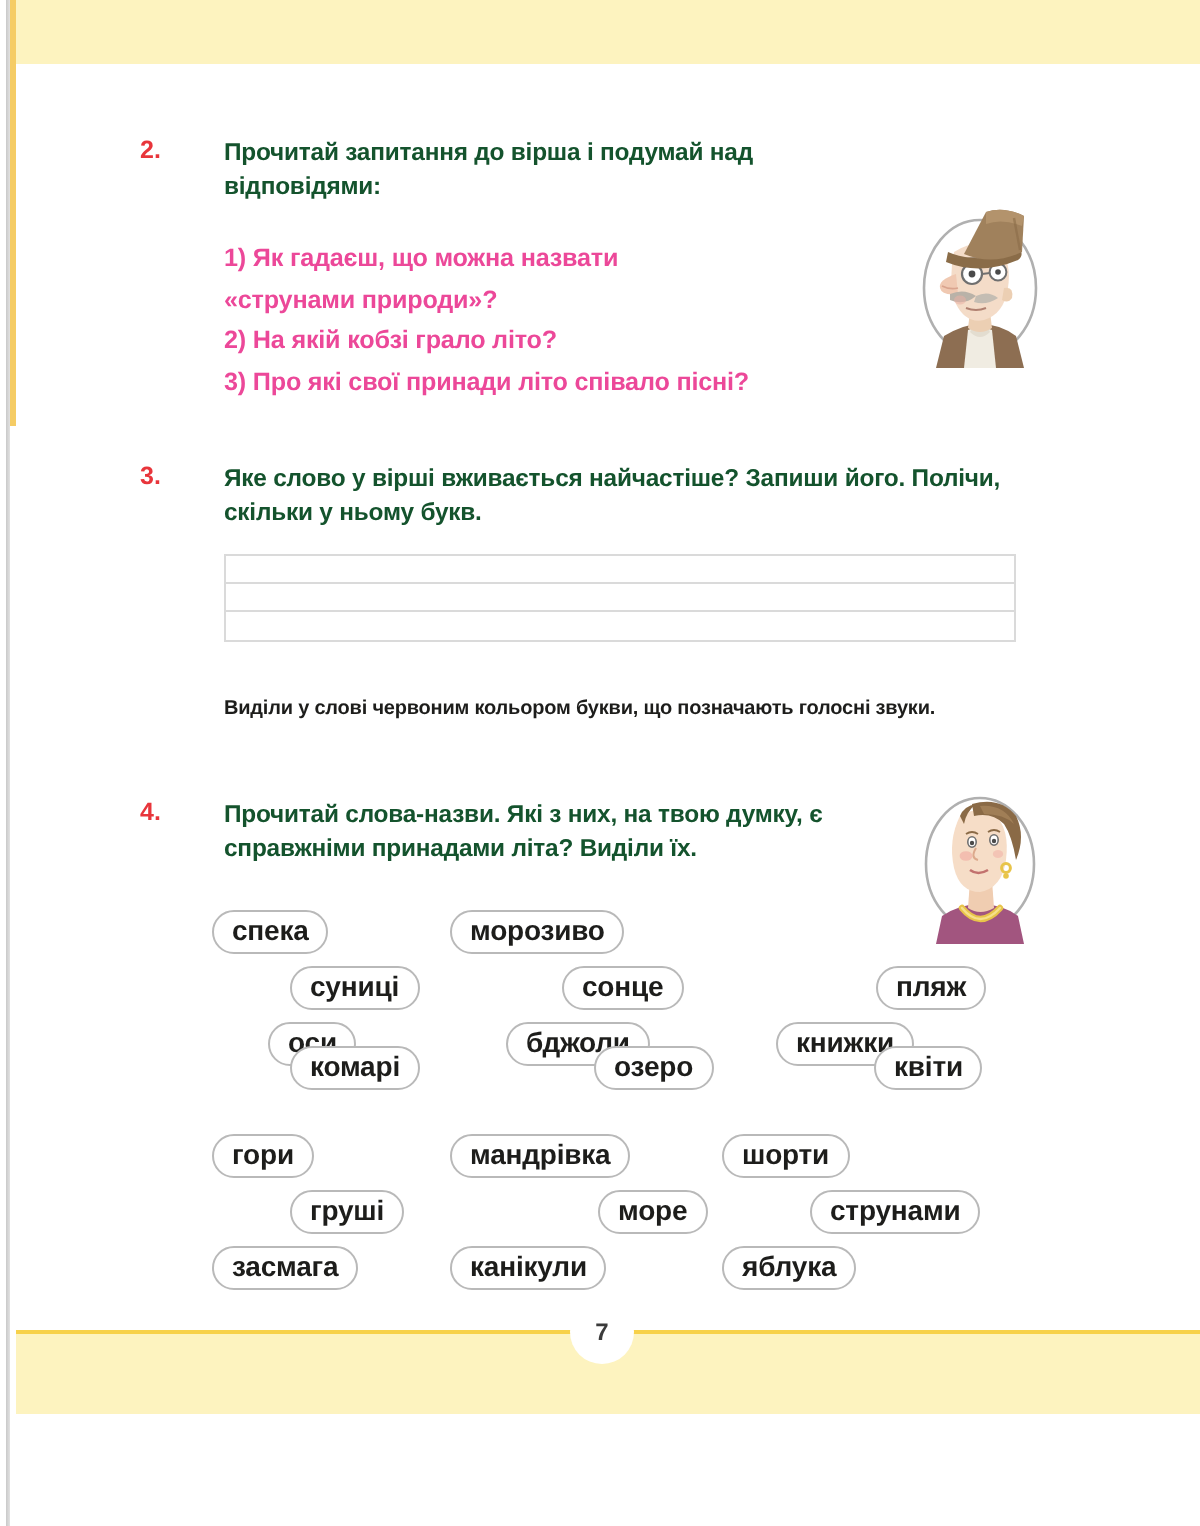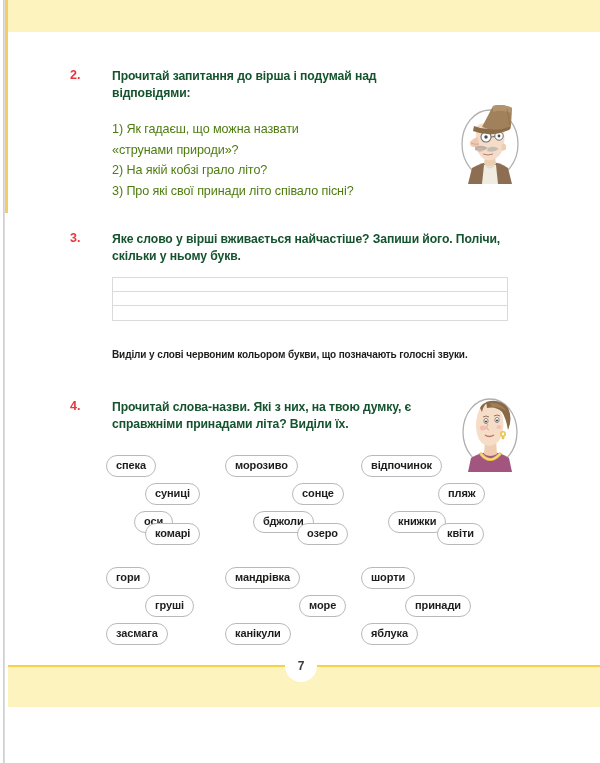--- a/index.html
+++ b/index.html
@@ -96,23 +96,23 @@
     font-weight: bold;
     line-height: 17px;
     letter-spacing: -0.1px;
   }
   .q-list {
     margin: 0;
     padding: 0;
     list-style: none;
   }
   .q-list li {
-    color: #4d7c0f;
+    color: #ec4899;
     font-size: 12.6px;
-    font-weight: normal;
+    font-weight: bold;
     line-height: 20.5px;
     letter-spacing: -0.1px;
     white-space: pre-line;
   }
   .q-list li.wrap2 {
     line-height: 20.5px;
   }
 
   
   .ruled {
@@ -160,21 +160,21 @@
   }
   .chip {
     position: absolute;
     top: 0;
     display: inline-block;
     border: 1.4px solid #b9b9b9;
     border-radius: 11px;
     padding: 2px 9px 3px 9px;
     background: #ffffff;
     color: #1d1d1b;
-    font-size: 11px;
+    font-size: 14px;
     font-weight: bold;
     line-height: 15px;
     letter-spacing: -0.1px;
     white-space: nowrap;
   }
 
   
   .avatar {
     position: absolute;
     width: 76px;
@@ -325,46 +325,45 @@
 
         <circle cx="51" cy="42" r="2.2" fill="none" stroke="#e8c44a" stroke-width="1.5"></circle>
         <circle cx="51" cy="46" r="1.4" fill="#e8c44a"></circle>
       </svg>
     </div>
 
     <div class="words">
       <div class="chip-row" style="top:0px;">
         <span class="chip" style="left:106px;">спека</span>
         <span class="chip" style="left:225px;">морозиво</span>
-        <span class="chip" style="left:361px;">відпочинок</span>
       </div>
       <div class="chip-row" style="top:28px;">
         <span class="chip" style="left:145px;">суниці</span>
-        <span class="chip" style="left:292px;text-align:right;">сонце</span>
+        <span class="chip" style="left:281px;text-align:right;">сонце</span>
         <span class="chip" style="left:438px;">пляж</span>
       </div>
       <div class="chip-row" style="top:56px;margin-left:28px;">
         <span class="chip" style="left:106px;">оси</span>
         <span class="chip" style="left:225px;">бджоли</span>
         <span class="chip" style="left:360px;">книжки</span>
       </div>
       <div class="chip-row" style="top:68px;">
         <span class="chip" style="left:145px;">комарі</span>
         <span class="chip" style="left:297px;">озеро</span>
         <span class="chip" style="left:437px;">квіти</span>
       </div>
       <div class="chip-row" style="top:112px;">
         <span class="chip" style="left:106px;">гори</span>
         <span class="chip" style="left:225px;">мандрівка</span>
         <span class="chip" style="left:361px;text-align:right;">шорти</span>
       </div>
       <div class="chip-row" style="top:140px;">
         <span class="chip" style="left:145px;">груші</span>
         <span class="chip" style="left:299px;">море</span>
-        <span class="chip" style="left:405px;">принади</span>
+        <span class="chip" style="left:405px;">струнами</span>
       </div>
       <div class="chip-row" style="top:168px;">
         <span class="chip" style="left:106px;">засмага</span>
         <span class="chip" style="left:225px;">канікули</span>
         <span class="chip" style="left:361px;">яблука</span>
       </div>
     </div>
 
     <div class="page-num">7</div>
 

